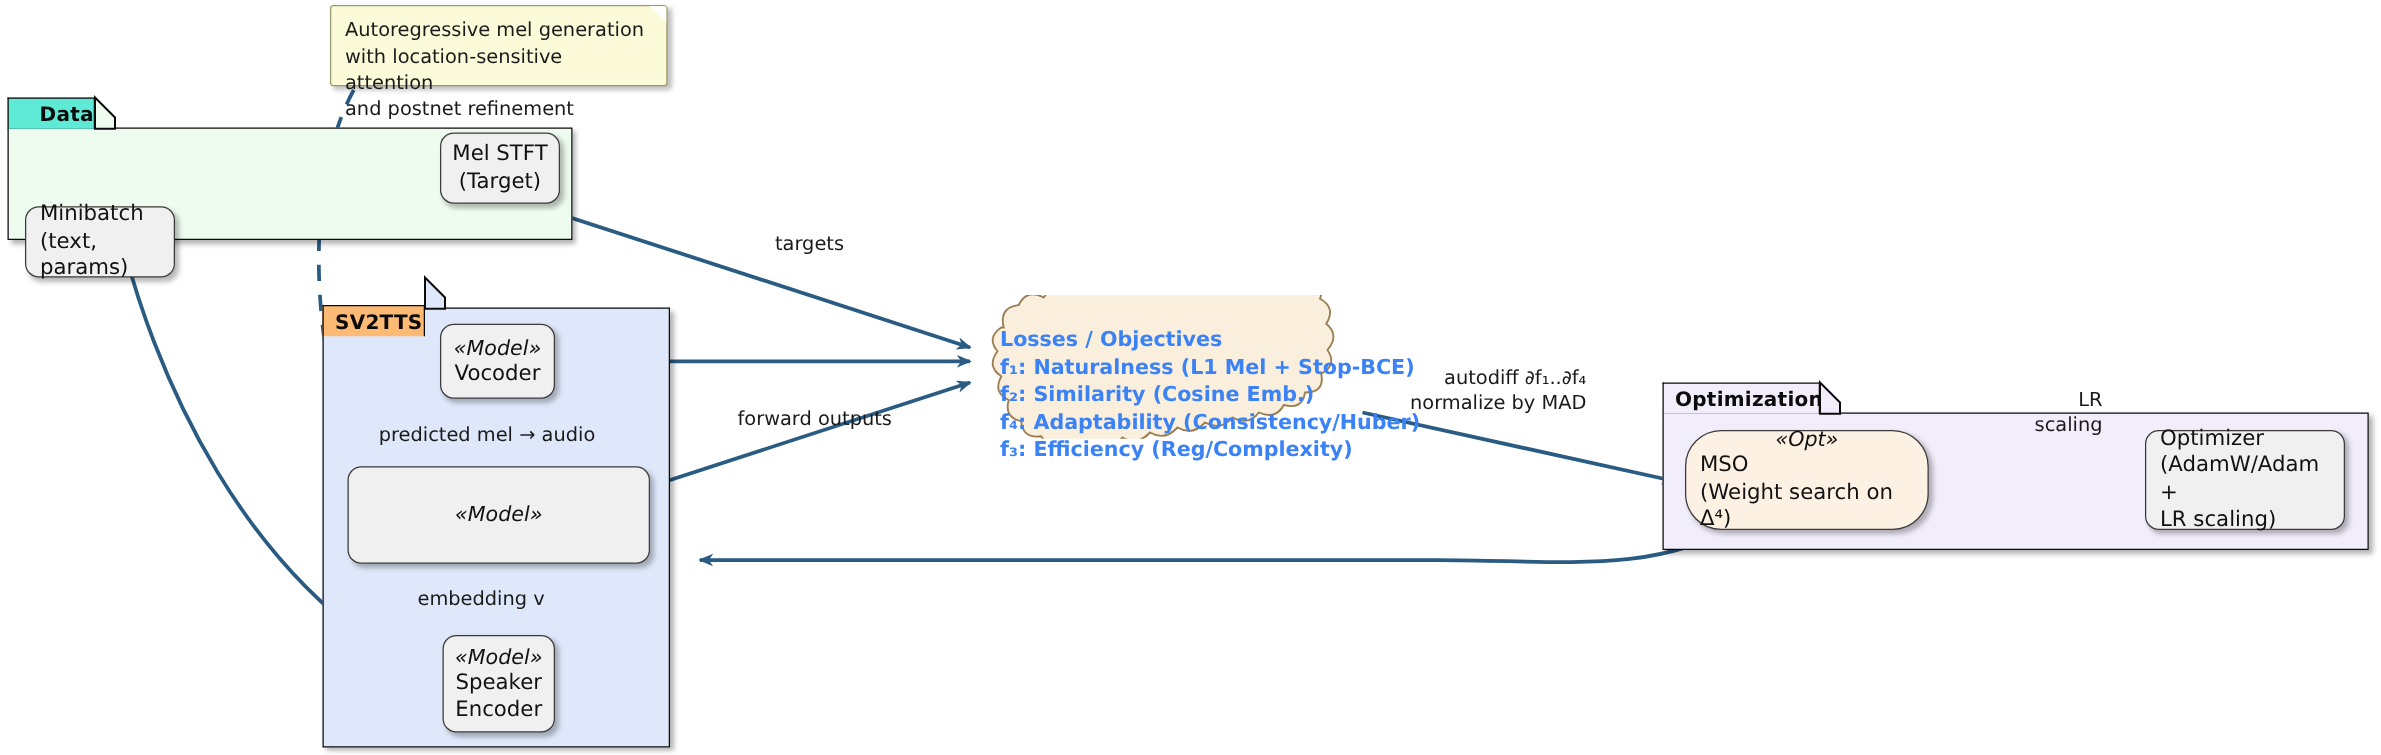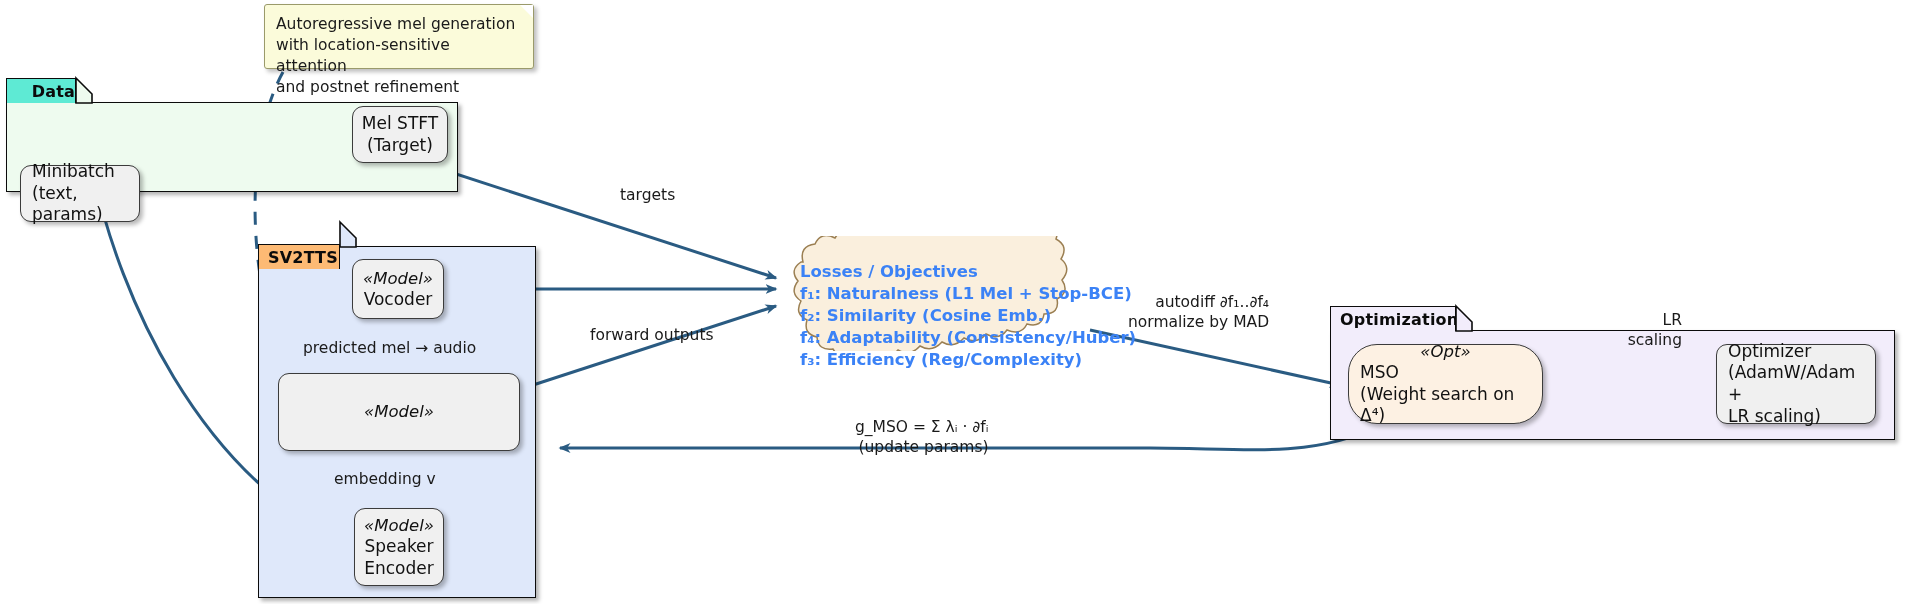--- a/index.html
+++ b/index.html
@@ -180,18 +180,14 @@
   <div class="elabel ctr" style="left:1128px;top:292px;">
     <div>autodiff ∂f₁..∂f₄</div>
     <div>normalize by MAD</div>
   </div>
 
   <div class="elabel ctr" style="left:1602px;top:310px;width:80px;">
     <div>LR</div>
     <div>scaling</div>
   </div>
 
-  <div class="elabel ctr" style="left:855px;top:417px;">
-    <div>g_MSO = Σ λᵢ · ∂fᵢ</div>
-    <div>(update params)</div>
-  </div>
 
 </div>
 
 </body></html>

